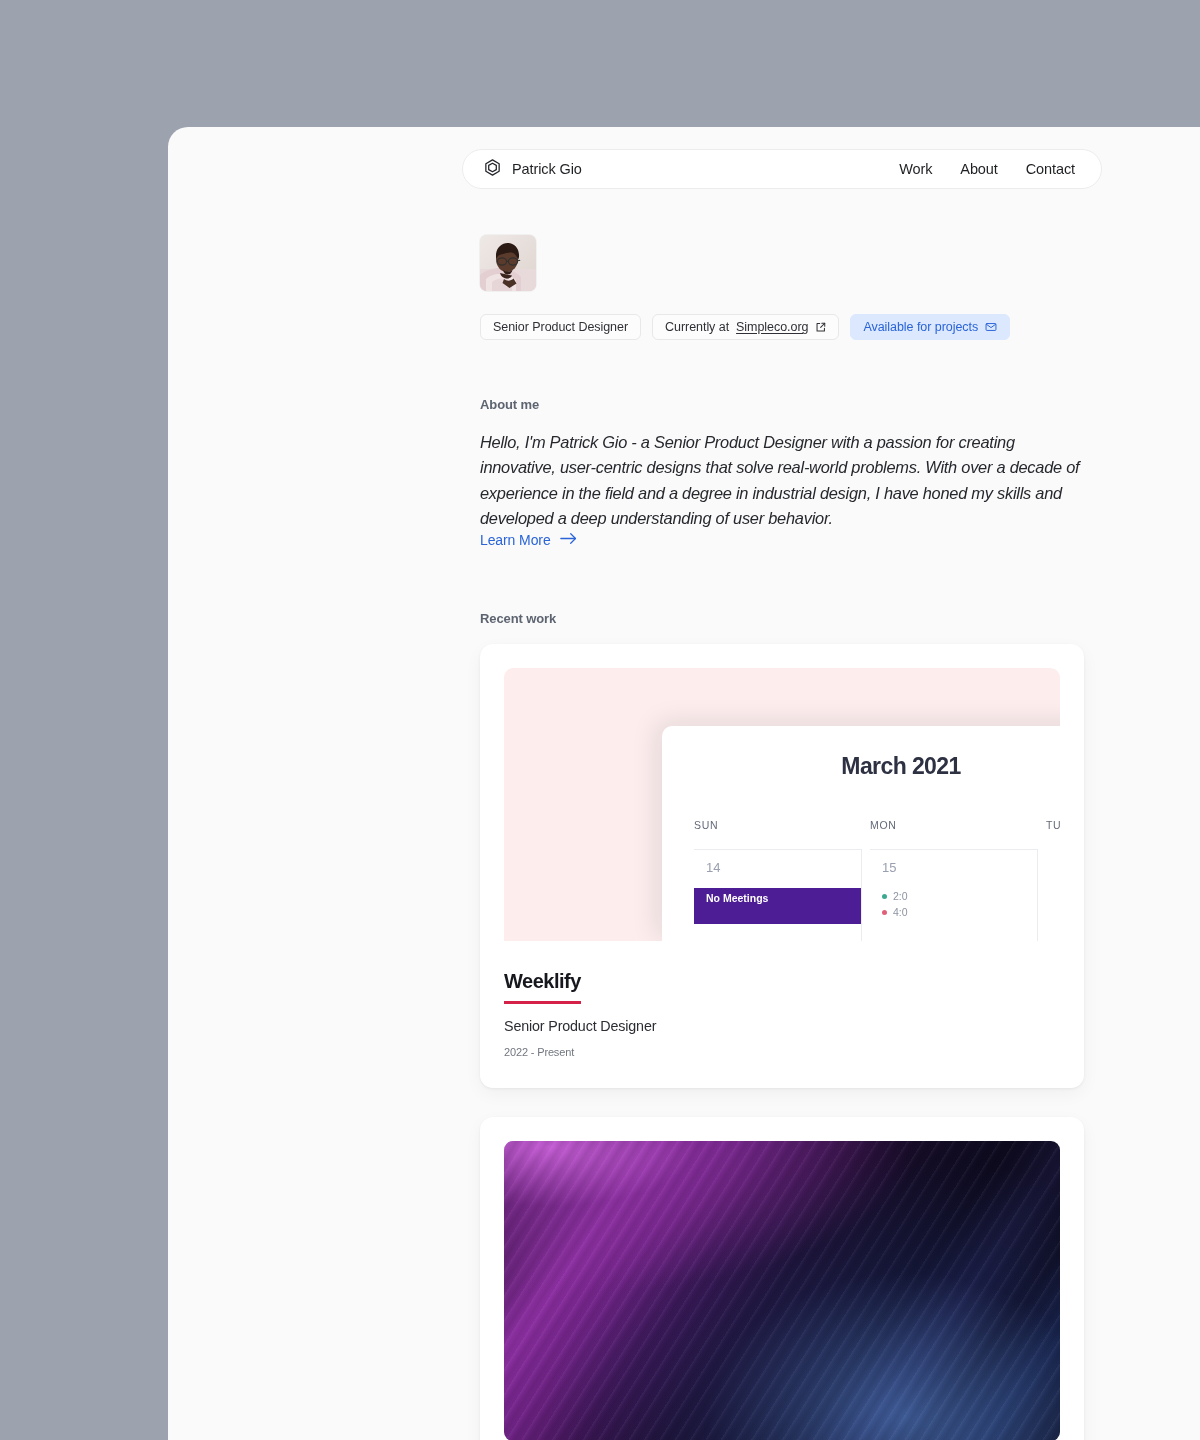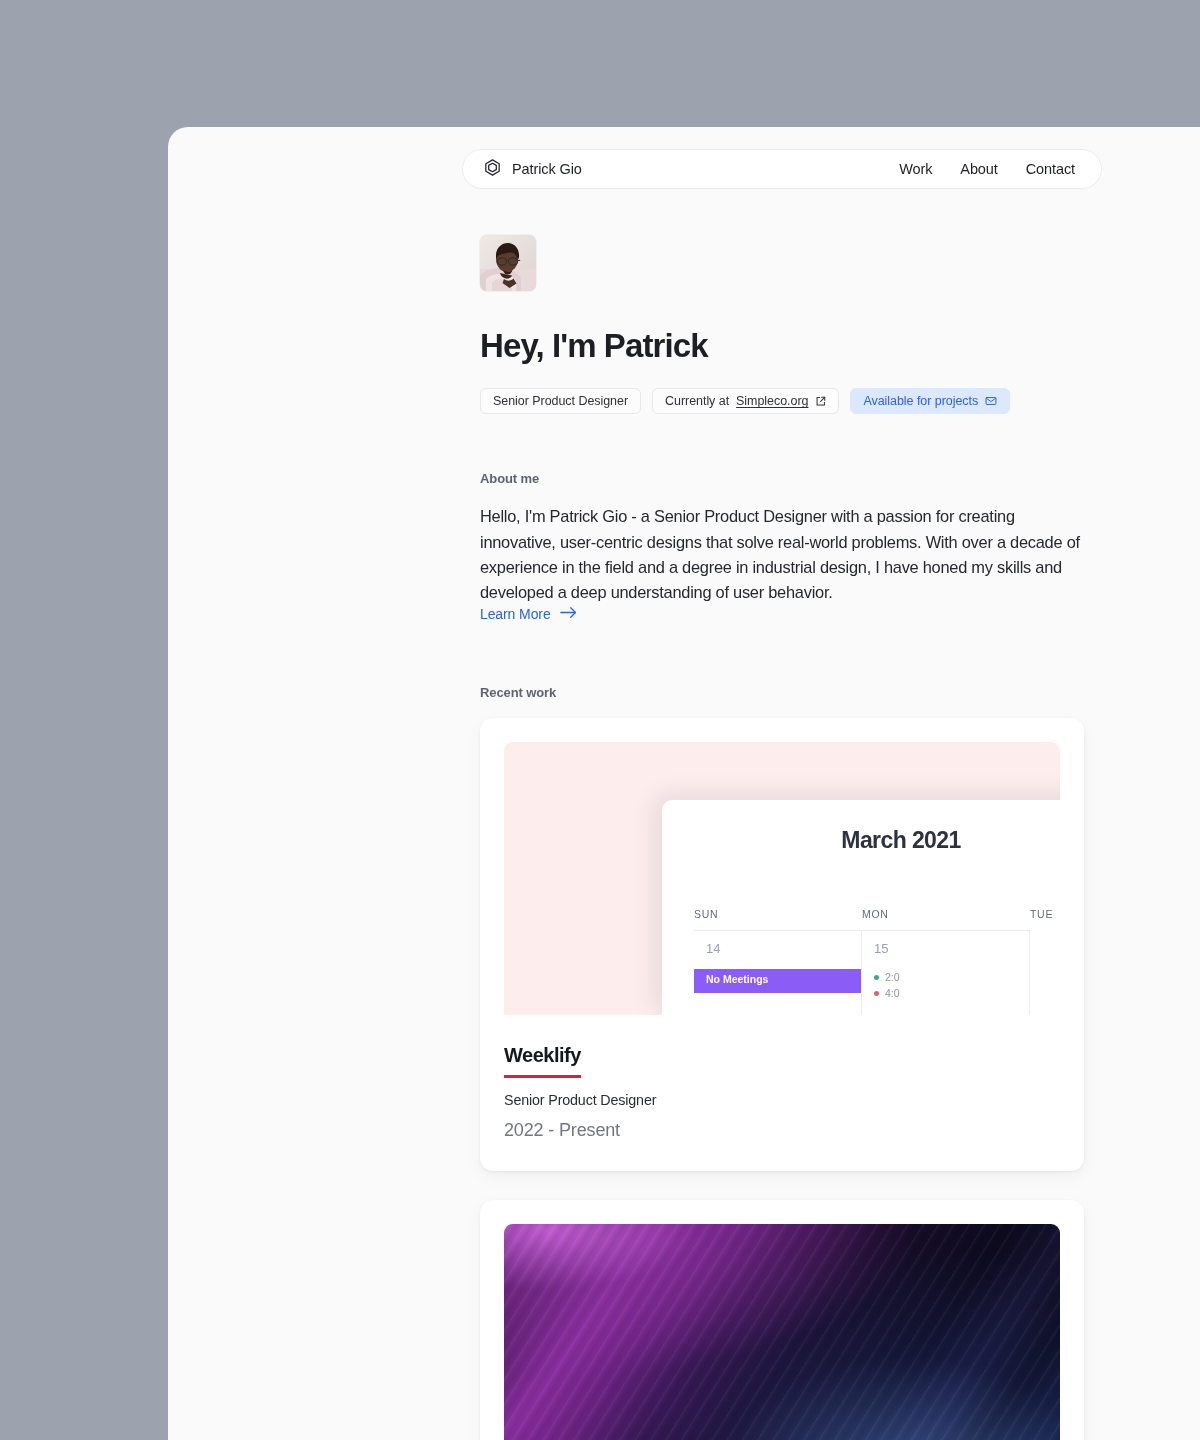--- a/index.html
+++ b/index.html
@@ -144,20 +144,21 @@
     color: #5d6470;
     letter-spacing: -0.1px;
   }
   #about-section { margin-top: 57px; }
   #about-body {
     margin-top: 18px;
     font-size: 16.4px;
     line-height: 1.54;
     color: #26282d;
     letter-spacing: -0.25px;
+    font-style: italic;
   }
   #learn-more {
     display: inline-flex;
     align-items: center;
     gap: 9px;
     color: #2a64d8;
     font-size: 14px;
     text-decoration: none;
     letter-spacing: -0.1px;
     cursor: pointer;
@@ -216,23 +217,24 @@
     color: #2d3142;
     letter-spacing: -0.6px;
     white-space: nowrap;
   }
   .cal-rule {
     flex: 1;
     height: 1px;
     background: #e6e7ec;
   }
   .cal-grid {
-    margin-top: 34px;
+    margin-top: 19px;
     display: grid;
     grid-template-columns: 168px 168px 168px;
+    gap: 8px;
   }
   .cal-dow {
     font-size: 10.5px;
     letter-spacing: 0.7px;
     color: #63697a;
     padding-bottom: 10px;
   }
   .cal-cell {
     border-top: 1px solid #ebecf0;
     border-right: 1px solid #ebecf0;
@@ -254,25 +256,25 @@
     white-space: nowrap;
   }
   .cal-dot {
     width: 5px; height: 5px;
     border-radius: 50%;
     flex: none;
   }
   .cal-time { color: #8d93a3; }
   .cal-title { color: #4a5062; font-weight: 700; }
   .cal-event-block {
-    background: #8b5cf6;
+    background: #4c1d95;
     color: #ffffff;
     font-size: 10.5px;
     font-weight: 700;
-    padding: 4px 0 8px 12px;
+    padding: 4px 0 20px 12px;
     white-space: nowrap;
   }
 
   
   .card-body {
     padding: 29px 0 30px 0;
     display: flex;
     gap: 22px;
   }
   .card-body-left { width: 262px; flex: none; }
@@ -286,21 +288,21 @@
     border-bottom: 3px solid #d52048;
   }
   .project-role {
     margin-top: 14px;
     font-size: 14.3px;
     color: #2b2d33;
     letter-spacing: -0.15px;
   }
   .project-period {
     margin-top: 12px;
-    font-size: 18px;
+    font-size: 11px;
     color: #72777f;
     letter-spacing: -0.15px;
   }
   .card-body-right {
     flex: 1;
     font-size: 13.6px;
     line-height: 1.48;
     color: #2b2d33;
     letter-spacing: -0.15px;
   }
@@ -382,21 +384,20 @@
           <path d="M16 19c1-7 6-11 11.5-11C34 8 38.5 12.5 39 19.5c.3 4-1 5-1 5s-1.5-5-5-6.5c-3-1.3-7 .4-10 1-3 .6-5.5 1.5-6.4 4.2C16 25 16 22 16 19z" fill="#2b1a14"></path>
           <ellipse cx="22" cy="26.5" rx="4.6" ry="3.6" fill="none" stroke="#31302f" stroke-width="1.1"></ellipse>
           <ellipse cx="33" cy="26.5" rx="4.6" ry="3.6" fill="none" stroke="#31302f" stroke-width="1.1"></ellipse>
           <path d="M26.6 26.3h1.8M37.6 25.8l2.6-.6" stroke="#31302f" stroke-width="1.1" fill="none"></path>
           <path d="M23 35c2.5 2 7 2 9.5.2-1 3-3 4.4-5 4.4s-3.7-1.5-4.5-4.6z" fill="#2e1c15"></path>
           <path d="M20 38c1 4 5 6 8 5.6 2-.3 3.5-1.6 4-3" fill="#3a251c"></path>
           <path d="M24 44c3 2.5 7 2 9.5-.5l3 5-7 4.5-7-5z" fill="#4a3226"></path>
         </svg>
       </div>
 
-      <h1 id="page-title">Hey, I'm Patrick</h1>
 
       <div id="badge-row">
         <span class="badge badge-plain">
           <span>Senior Product Designer</span>
         </span>
 
         <span class="badge badge-plain">
           <span>Currently at </span>
             <a class="badge-link">Simpleco.org</a>
           <span>

